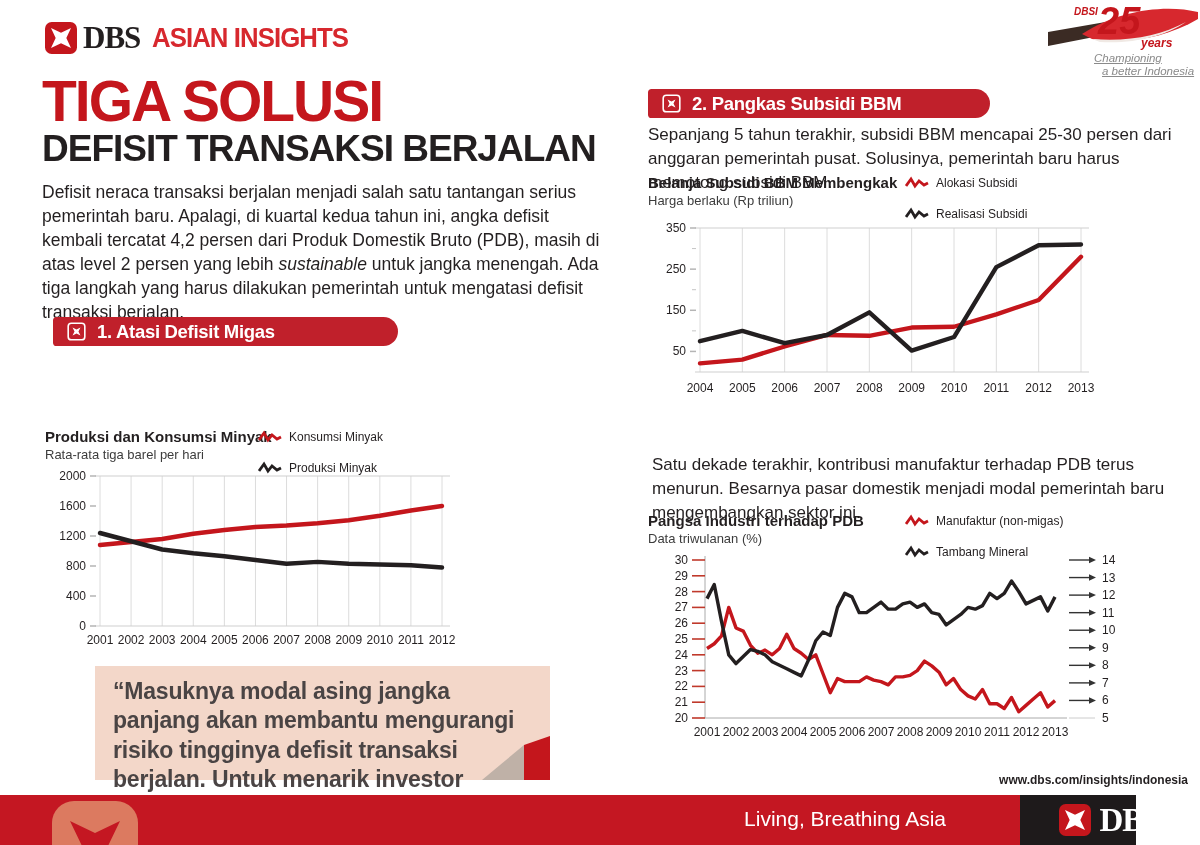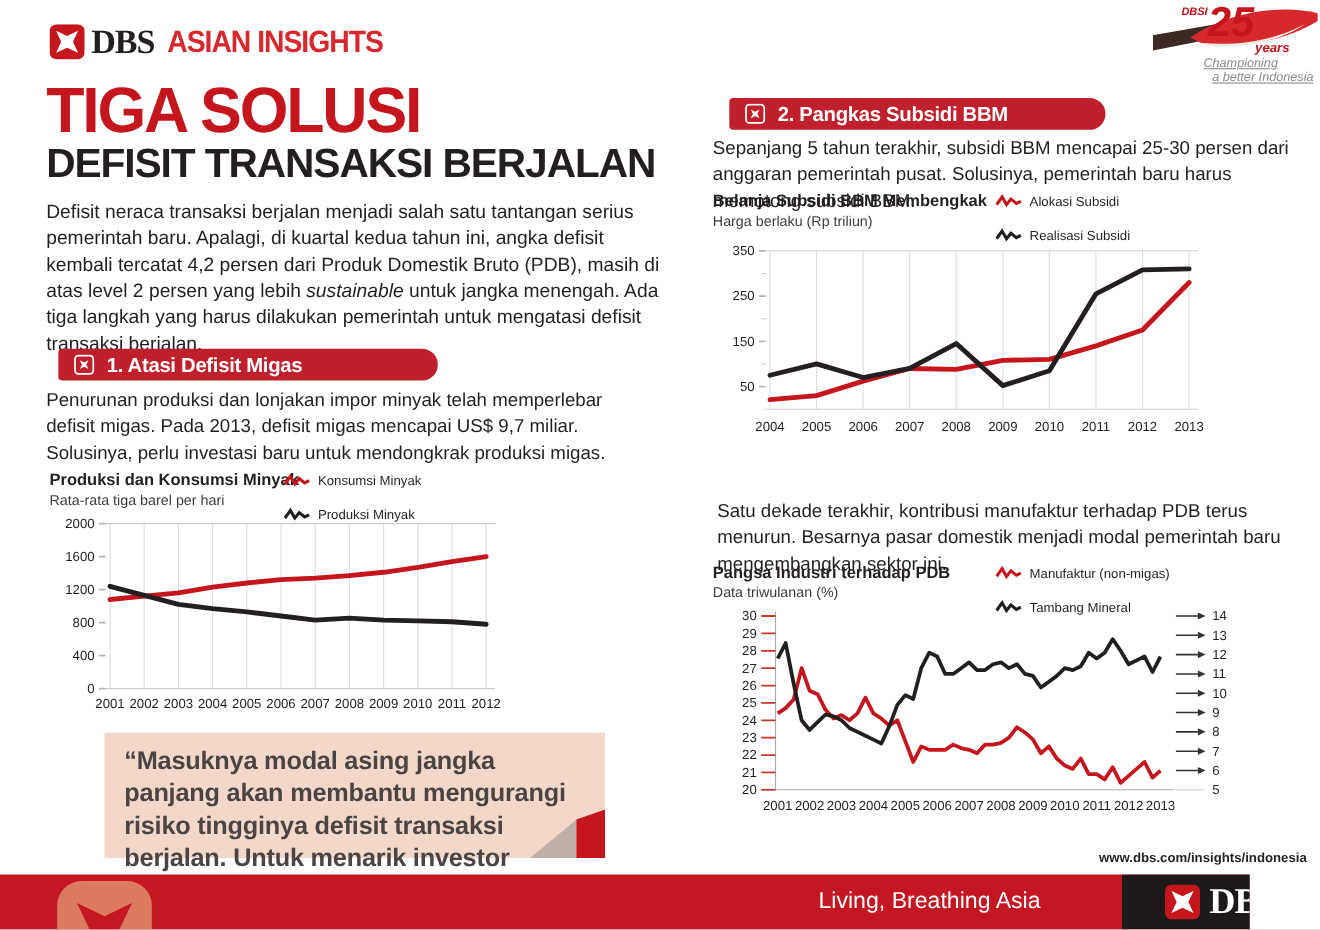--- a/index.html
+++ b/index.html
@@ -22,21 +22,21 @@
   
   .title1 { position:absolute; left:42px; top:72px; font-size:57px; font-weight:bold; color:#c4161c; letter-spacing:-2px; line-height:1; transform:scaleY(1.02); transform-origin:top left; }
   .title2 { position:absolute; left:42px; top:130px; font-size:37px; font-weight:bold; color:#231f20; letter-spacing:-1px; line-height:1; }
   .intro  { position:absolute; left:42px; top:181px; width:568px; font-size:17.5px; color:#231f20; line-height:1.37; }
   .intro .it { font-style:italic; }
 
   
   .banner { position:absolute; height:29px; background:#c0202b; border-radius:4px 16px 16px 4px; display:flex; align-items:center; padding-left:14px; gap:11px; }
   .banner .blabel { color:#fff; font-weight:bold; font-size:18.5px; letter-spacing:-.3px; }
   .banner-1 { left:53px;  top:317px; width:345px; }
-  .banner-2 { left:648px; top:89px;  width:342px;margin-left:15px; }
+  .banner-2 { left:648px; top:89px;  width:342px; }
   .banner-3 { left:648px; top:419px; width:342px; }
 
   .sec-body { position:absolute; font-size:17px; color:#231f20; line-height:1.42; }
   .body-1 { left:42px;  top:352px; width:548px; }
   .body-2 { left:648px; top:123px; width:540px; }
   .body-3 { left:652px; top:453px; width:540px; }
 
   
   .chart-head { position:absolute; }
   .chart-title { font-size:15px; font-weight:bold; color:#231f20; }
@@ -101,21 +101,20 @@
 
   <p class="intro"><span>Defisit neraca transaksi berjalan menjadi salah satu tantangan serius pemerintah baru. Apalagi, di kuartal kedua tahun ini, angka defisit kembali tercatat 4,2 persen dari Produk Domestik Bruto (PDB), masih di atas level 2 persen yang lebih </span><span class="it">sustainable</span><span> untuk jangka menengah. Ada tiga langkah yang harus dilakukan pemerintah untuk mengatasi defisit transaksi berjalan.</span></p>
 
   <div class="banner banner-1">
     <svg width="19" height="19" viewBox="0 0 24 24">
       <rect x="1.5" y="1.5" width="21" height="21" rx="4" fill="none" stroke="#fff" stroke-width="2"></rect>
       <path d="M7 7 L12 9.5 L17 7 L14.5 12 L17 17 L12 14.5 L7 17 L9.5 12 Z" fill="#fff"></path>
     </svg>
     <span class="blabel">1. Atasi Defisit Migas</span>
   </div>
-  <p class="sec-body body-1">Penurunan produksi dan lonjakan impor minyak telah memperlebar defisit migas. Pada 2013, defisit migas mencapai US$ 9,7 miliar. Solusinya, perlu investasi baru untuk mendongkrak produksi migas.</p>
 
   <div class="chart-head" style="left:45px; top:428px;">
     <div class="chart-title">Produksi dan Konsumsi Minyak</div>
     <div class="chart-sub">Rata-rata tiga barel per hari</div>
   </div>
   <div class="legend" style="left:258px; top:430px;">
     <div class="legend-row">
       <svg width="24" height="14" viewBox="0 0 24 14">
           <polyline class="lg-red" points="1,10 6,3 10,10 14,5 19,9 23,7" fill="none" stroke-width="2.8"></polyline>
         </svg>

